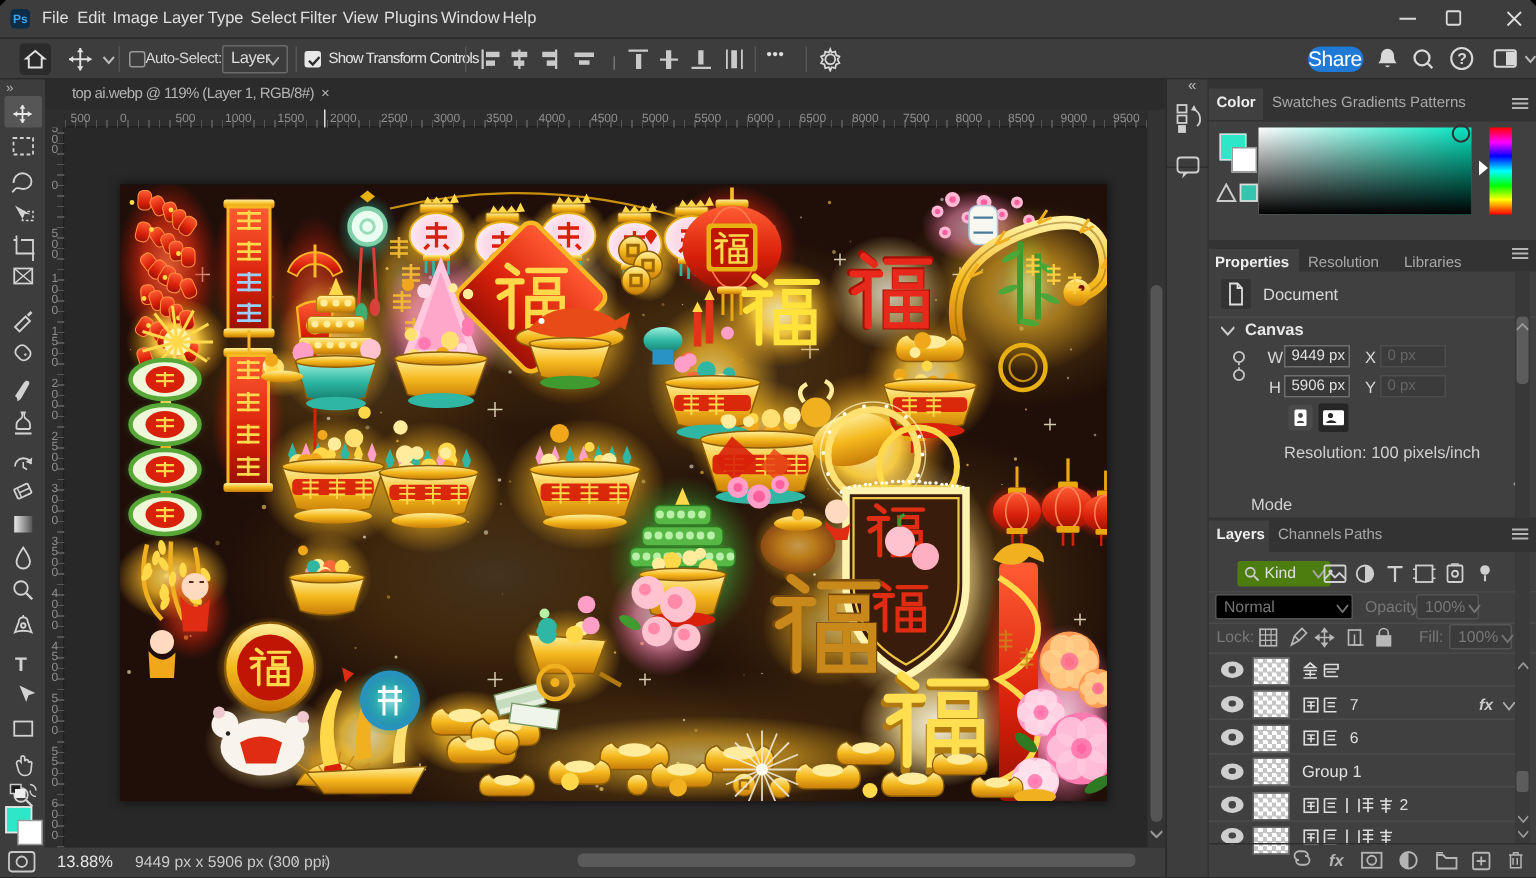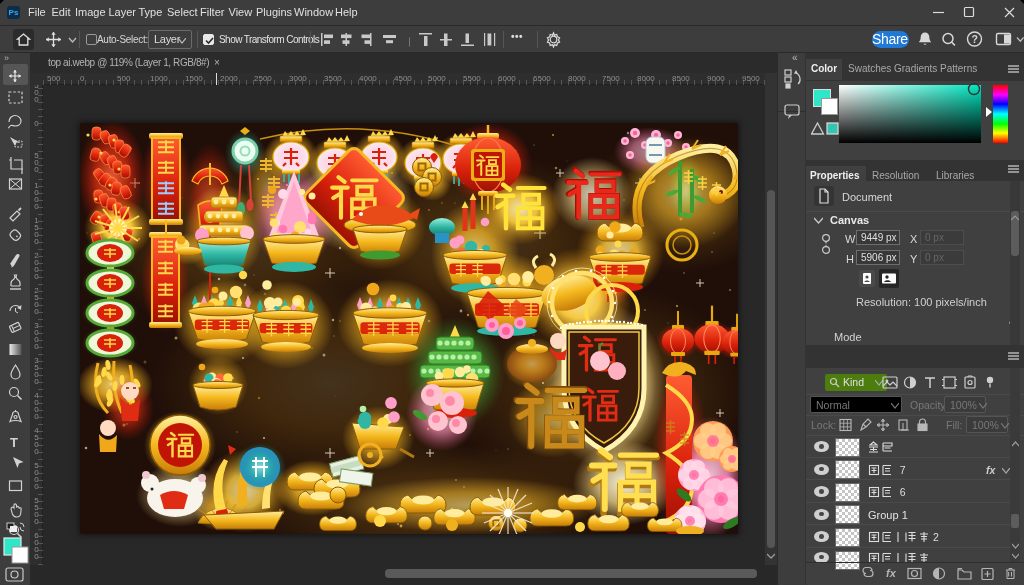--- a/index.html
+++ b/index.html
@@ -1303,20 +1303,26 @@
 <circle cx="101" cy="117" r="4.5" fill="#f0a81a"></circle>
 <ellipse cx="108" cy="128" rx="14" ry="4" fill="url(#lGold)"></ellipse>
         </g>
 </svg>
     </div>
   <div id="vscroll" class="abs"></div>
   <div id="vthumb" class="abs"></div>
     <svg class="abs" style="left:767px;top:553px" width="8" height="6" viewBox="0 0 8 6">
       <path d="M0 1l4 4 4-4" fill="none" stroke="#9a9a9a" stroke-width="1.3"></path>
     </svg>
+  <div id="statusbar" class="abs">
+    <span class="abs" style="left:8px;top:4px;color:#e6e6e6">13.88%</span>
+    <span class="abs" style="left:60px;top:4px;font-size:10.5px;color:#cacaca">9449 px x 5906 px (300 ppi)</span>
+    <span class="abs" style="left:165px;top:3px;color:#aaa">›</span>
+    <span class="abs" style="left:185px;top:3px;color:#888">‹</span>
+  </div>
   <div id="hthumb" class="abs"></div>
 
   <div id="rightcol" class="abs"></div>
   <div id="dockstrip" class="abs">
     <span class="abs" style="left:14px;top:-1px;color:#bbb;font-size:10px">«</span>
     <div class="abs" style="left:0;top:58px;width:28px;height:1px;background:#2e2e2e"></div>
       <svg class="abs" style="left:5px;top:15px" width="20" height="52" viewBox="0 0 20 52">
       <g fill="none" stroke="#d0d0d0" stroke-width="1.2">
         <rect x="2" y="2" width="6" height="5"></rect>
           <rect x="2" y="9" width="6" height="5"></rect>
@@ -1414,20 +1420,26 @@
     <svg class="abs" style="left:203px;top:140px" width="9" height="7" viewBox="0 0 9 7">
         <path d="M0 1l4.5 5L9 1" fill="none" stroke="#999" stroke-width="1.3"></path>
       </svg>
     <div class="abs" style="left:204px;top:0;width:10px;height:164px;background:#383838"></div>
     <div class="abs" style="left:205px;top:30px;width:8px;height:45px;background:#5c5c5c;border-radius:3px"></div>
     <svg class="abs" style="left:205px;top:34px" width="8" height="6" viewBox="0 0 8 6">
         <path d="M0 5l4-4 4 4" fill="none" stroke="#999" stroke-width="1.2"></path>
       </svg>
   </div>
 
+  <div class="ptabs abs" style="top:347px;height:21px">
+    <div class="atab" style="left:0;width:40px"></div>
+    <div class="ptab active" style="left:5px">Layers</div>
+    <div class="ptab" style="left:46px">Channels</div>
+    <div class="ptab" style="left:90px">Paths</div>
+  </div>
   <svg class="abs" style="left:1008px;top:352px" width="11" height="9" viewBox="0 0 11 9">
       <path d="M0 1h11M0 4h11M0 7h11" stroke="#b5b5b5" stroke-width="1.4"></path>
     </svg>
   <div class="panel abs" id="layerspanel" style="top:368px;height:217px;font-size:10.5px;color:#cfcfcf">
     <div class="abs" style="left:19px;top:6px;width:62px;height:17px;background:#4d7c0f;border-radius:2px;padding:2px 4px">
       <svg class="abs" style="left:4px;top:3px" width="11" height="11" viewBox="0 0 11 11">
           <circle cx="4.5" cy="4.5" r="3" fill="none" stroke="#ccc" stroke-width="1.2"></circle>
           <path d="M7 7l3 3" stroke="#ccc" stroke-width="1.2"></path>
         </svg>
       <span class="abs" style="left:18px;top:2px;color:#e0e0e0">Kind</span>

